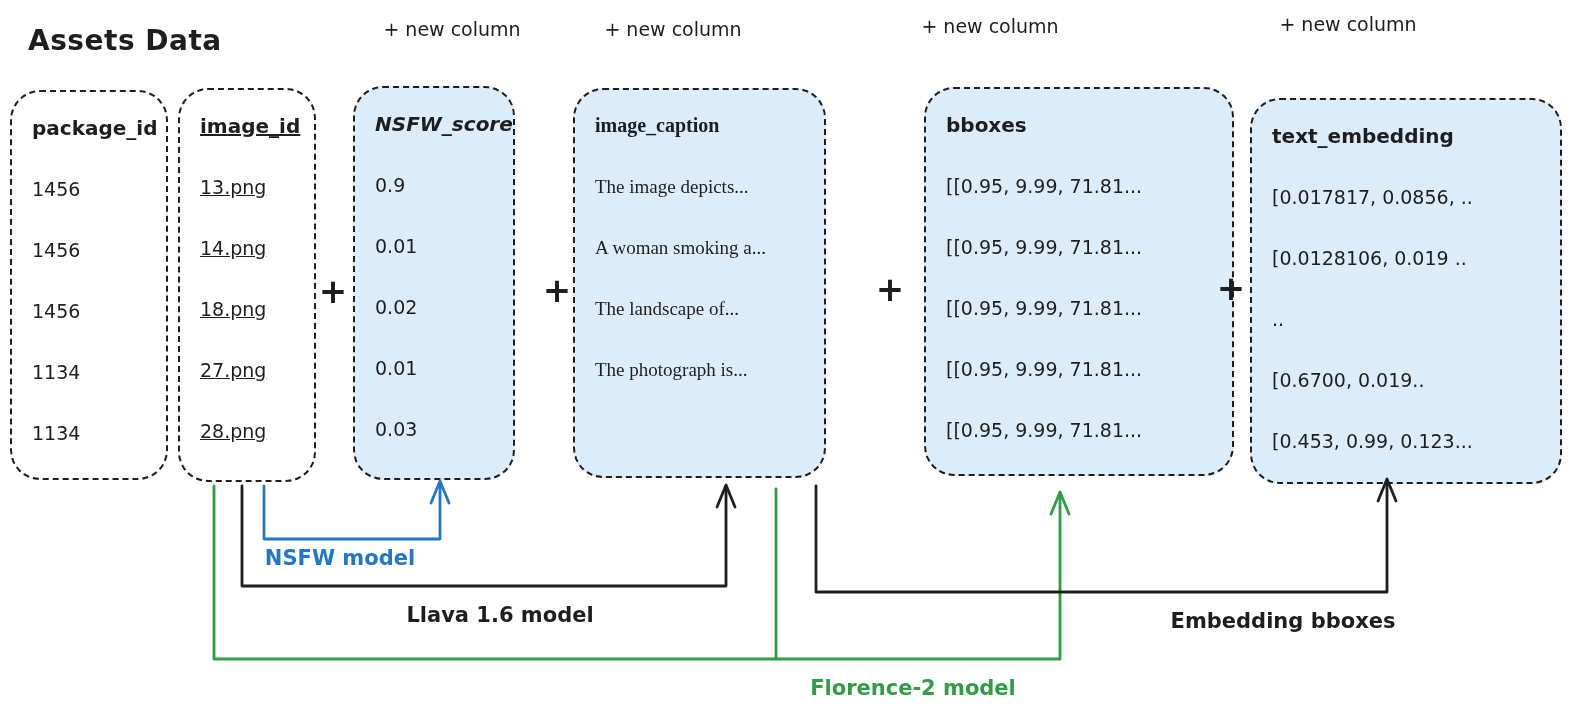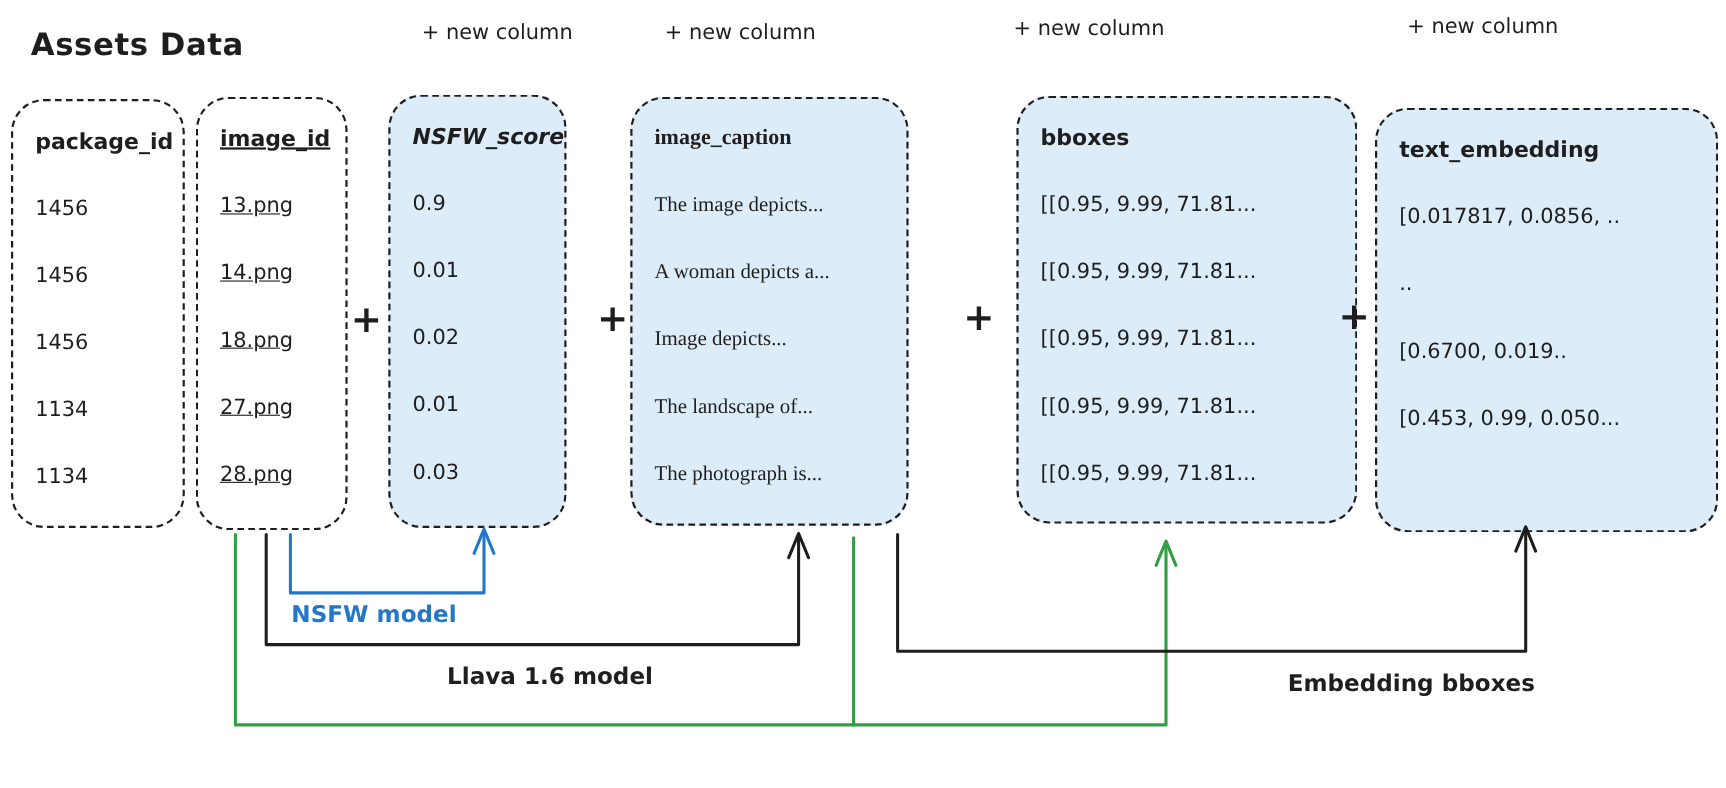--- a/index.html
+++ b/index.html
@@ -120,41 +120,41 @@
     <div class="col-cell">0.9</div>
     <div class="col-cell">0.01</div>
     <div class="col-cell">0.02</div>
     <div class="col-cell">0.01</div>
     <div class="col-cell">0.03</div>
   </div>
 
   <div class="col-box highlight" style="left:573px; top:88px; width:253px; height:390px;font-family:Liberation Serif, serif;">
     <div class="col-header">image_caption</div>
     <div class="col-cell">The image depicts...</div>
-    <div class="col-cell">A woman depicts a...</div>
-    <div class="col-cell">Image depicts...</div>
+    <div class="col-cell">A woman smoking a...</div>
     <div class="col-cell">The landscape of...</div>
     <div class="col-cell">The photograph is...</div>
   </div>
 
   <div class="col-box highlight" style="left:908px; top:87px; width:310px; height:389px;margin-left:16px;">
     <div class="col-header">bboxes</div>
     <div class="col-cell">[[0.95, 9.99, 71.81...</div>
     <div class="col-cell">[[0.95, 9.99, 71.81...</div>
     <div class="col-cell">[[0.95, 9.99, 71.81...</div>
     <div class="col-cell">[[0.95, 9.99, 71.81...</div>
     <div class="col-cell">[[0.95, 9.99, 71.81...</div>
   </div>
 
   <div class="col-box highlight" style="left:1250px; top:98px; width:312px; height:386px;">
     <div class="col-header">text_embedding</div>
     <div class="col-cell">[0.017817, 0.0856, ..</div>
+    <div class="col-cell">[0.0128106, 0.019 ..</div>
     <div class="col-cell">..</div>
     <div class="col-cell">[0.6700, 0.019..</div>
-    <div class="col-cell">[0.453, 0.99, 0.050...</div>
+    <div class="col-cell">[0.453, 0.99, 0.123...</div>
   </div>
 
   <div class="plus" style="left:333px; top:291px;">+</div>
   <div class="plus" style="left:557px; top:290px;">+</div>
   <div class="plus" style="left:890px; top:289px;">+</div>
   <div class="plus" style="left:1231px; top:288px;">+</div>
 
   <svg class="arrow-layer" width="1569" height="716" viewBox="0 0 1569 716">
 
     <path class="arrow-path stroke-green" d="M 214 486 L 214 659 L 1060 659 L 1060 495"></path>
@@ -167,14 +167,15 @@
     <path class="arrow-path stroke-ink" d="M 816 486 L 816 592 L 1387 592 L 1387 482"></path>
     <path class="arrow-path stroke-ink" d="M 1378 501 L 1387 479 L 1396 501"></path>
 
     <path class="arrow-path stroke-blue" d="M 264 486 L 264 539 L 440 539 L 440 484"></path>
     <path class="arrow-path stroke-blue" d="M 431 503 L 440 481 L 449 503"></path>
   </svg>
 
   <div class="model-label blue" style="left:340px; top:546px;">NSFW model</div>
   <div class="model-label" style="left:500px; top:603px;">Llava 1.6 model</div>
   <div class="model-label" style="left:1283px; top:609px;">Embedding bboxes</div>
+  <div class="model-label green" style="left:913px; top:676px;">Florence-2 model</div>
 
 </div>
 
 </body></html>

